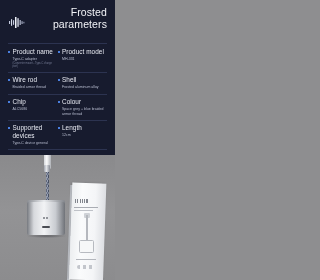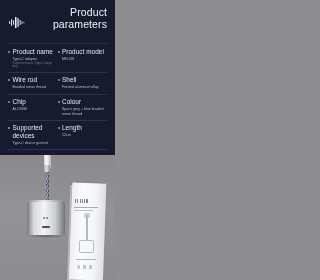--- a/index.html
+++ b/index.html
@@ -207,21 +207,21 @@
           <rect x="0" y="4" width="1.1" height="3" fill="#c3c9de"></rect>
           <rect x="2" y="2.2" width="1.1" height="6.6" fill="#d6dbeb"></rect>
           <rect x="4" y="3.2" width="1.1" height="4.6" fill="#c3c9de"></rect>
           <rect x="6" y="0" width="1.5" height="11" fill="#eef1f8"></rect>
           <rect x="8.4" y="1.2" width="1.3" height="8.6" fill="#dfe3f0"></rect>
           <rect x="10.6" y="3" width="1.1" height="5" fill="#c3c9de"></rect>
           <rect x="12.5" y="4.2" width="1.1" height="2.8" fill="#aeb5cc"></rect>
           <rect x="14.4" y="4.8" width="1" height="1.6" fill="#9aa2bc"></rect>
         </svg>
       </span>
-      <div class="panel-title">Product parameters</div>
+      <div class="panel-title">Frosted parameters</div>
     </div>
 
     <div class="rows">
 
       <div class="divider"></div>
       <div class="row">
         <div class="cell">
           <div class="cell-label">
             <span class="bullet"></span>
             <span>Product name</span>

